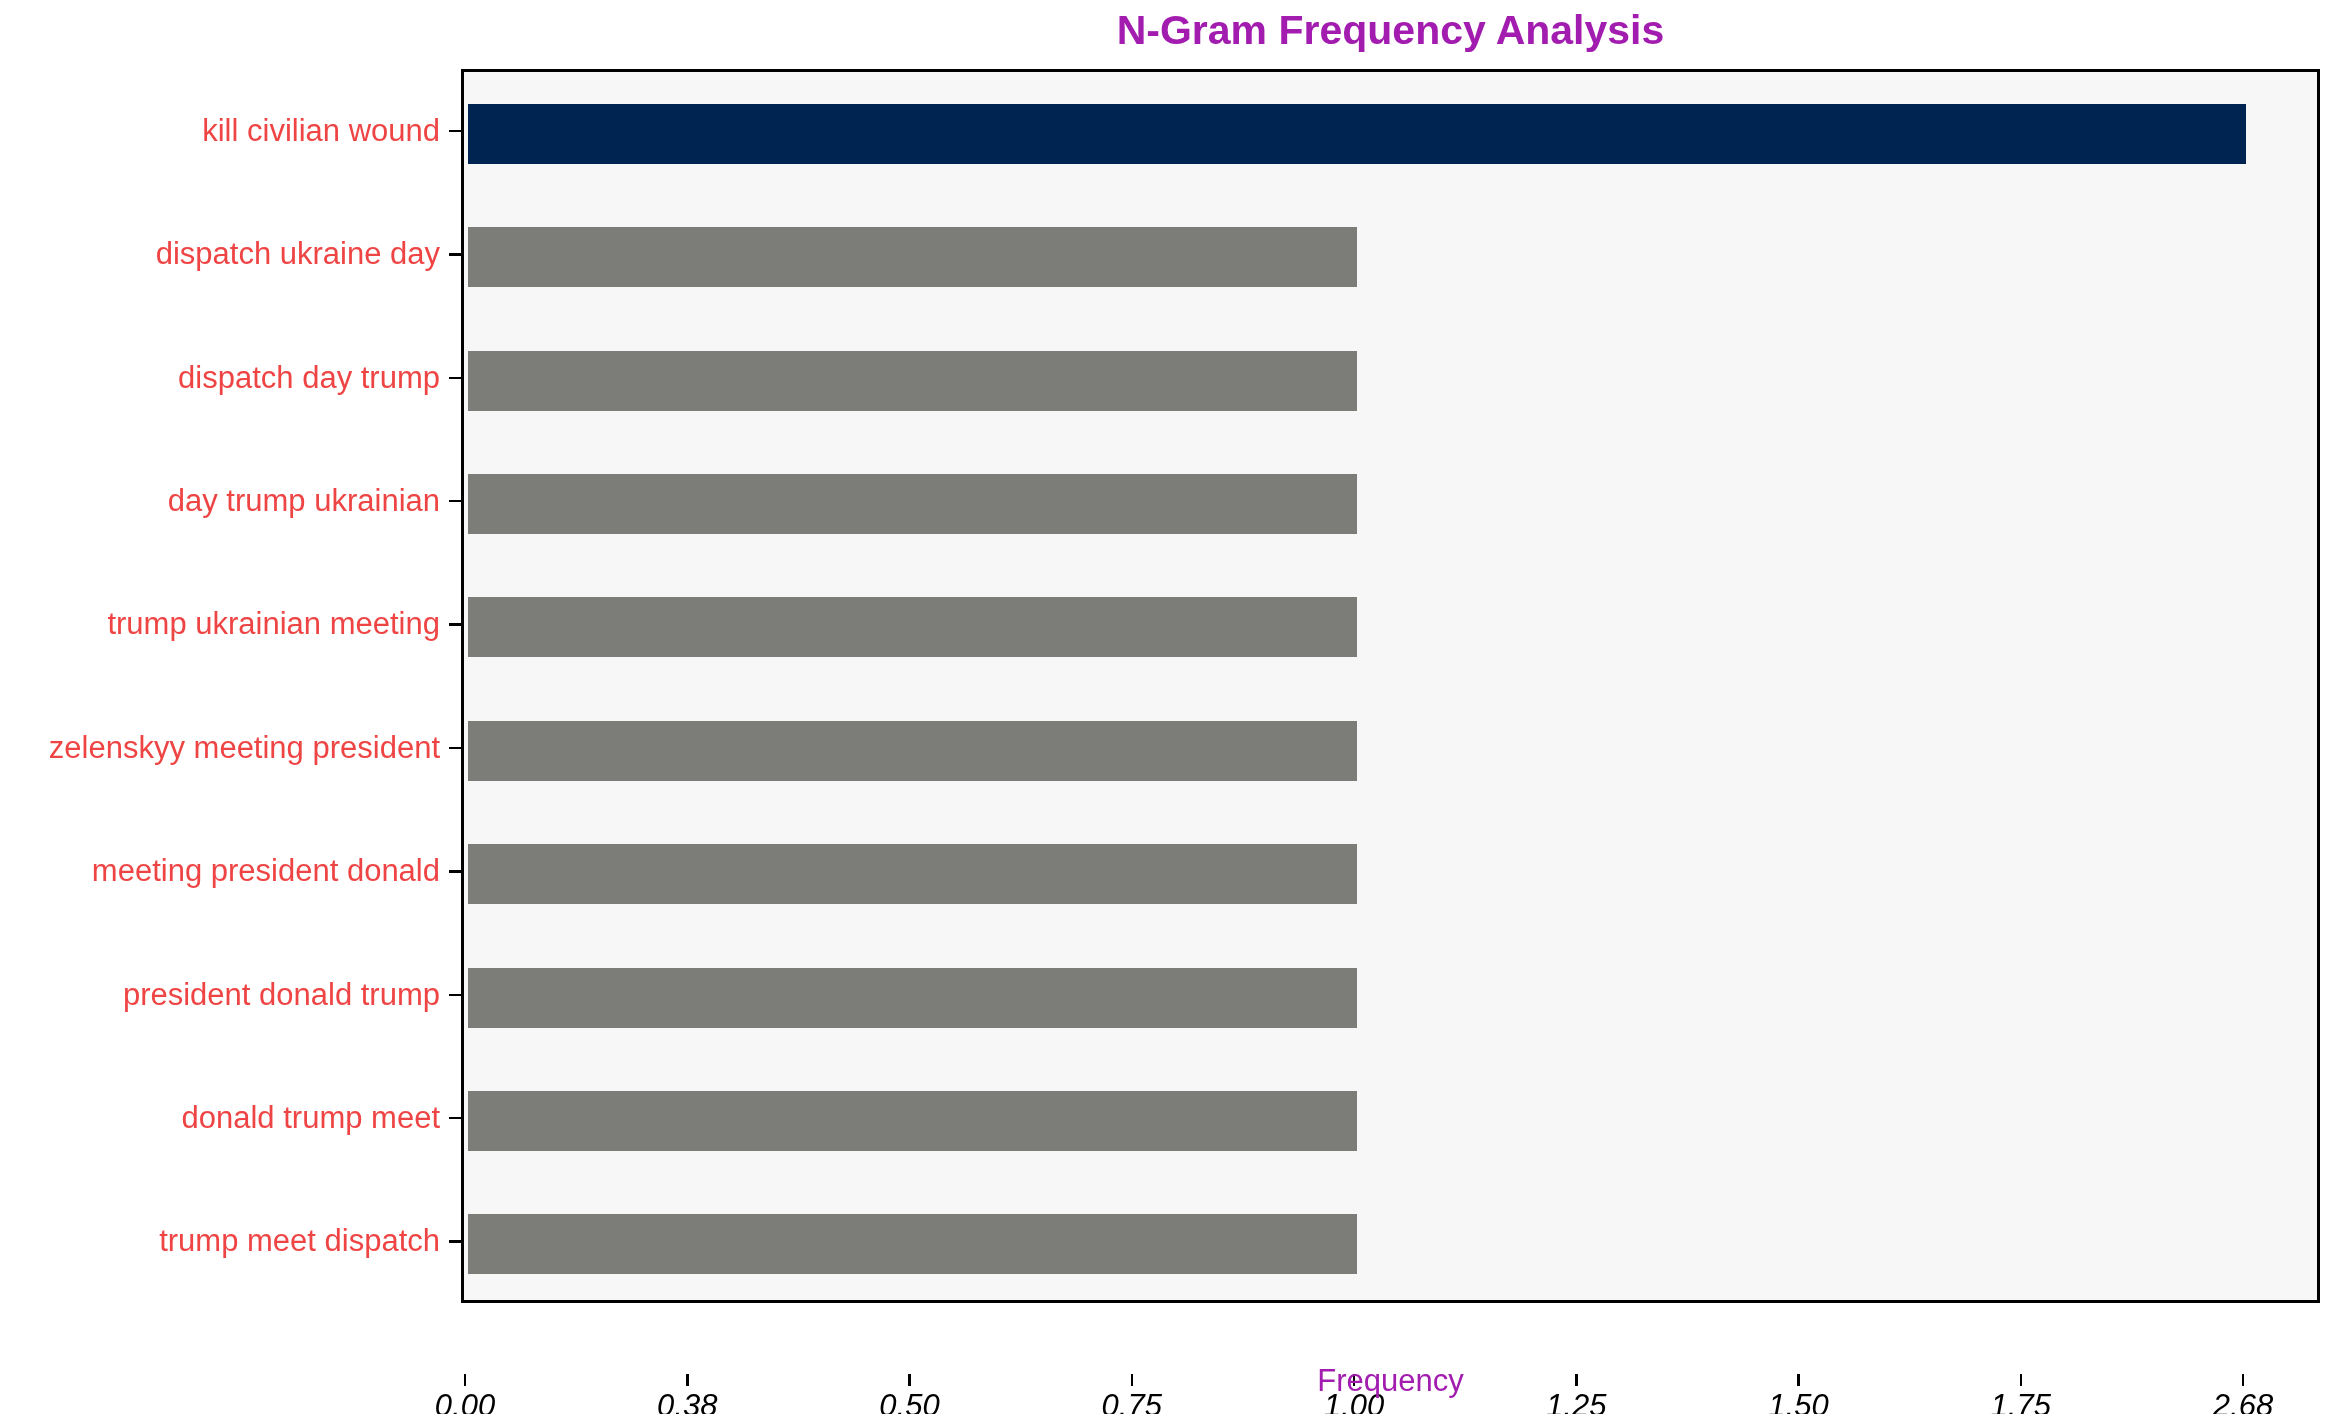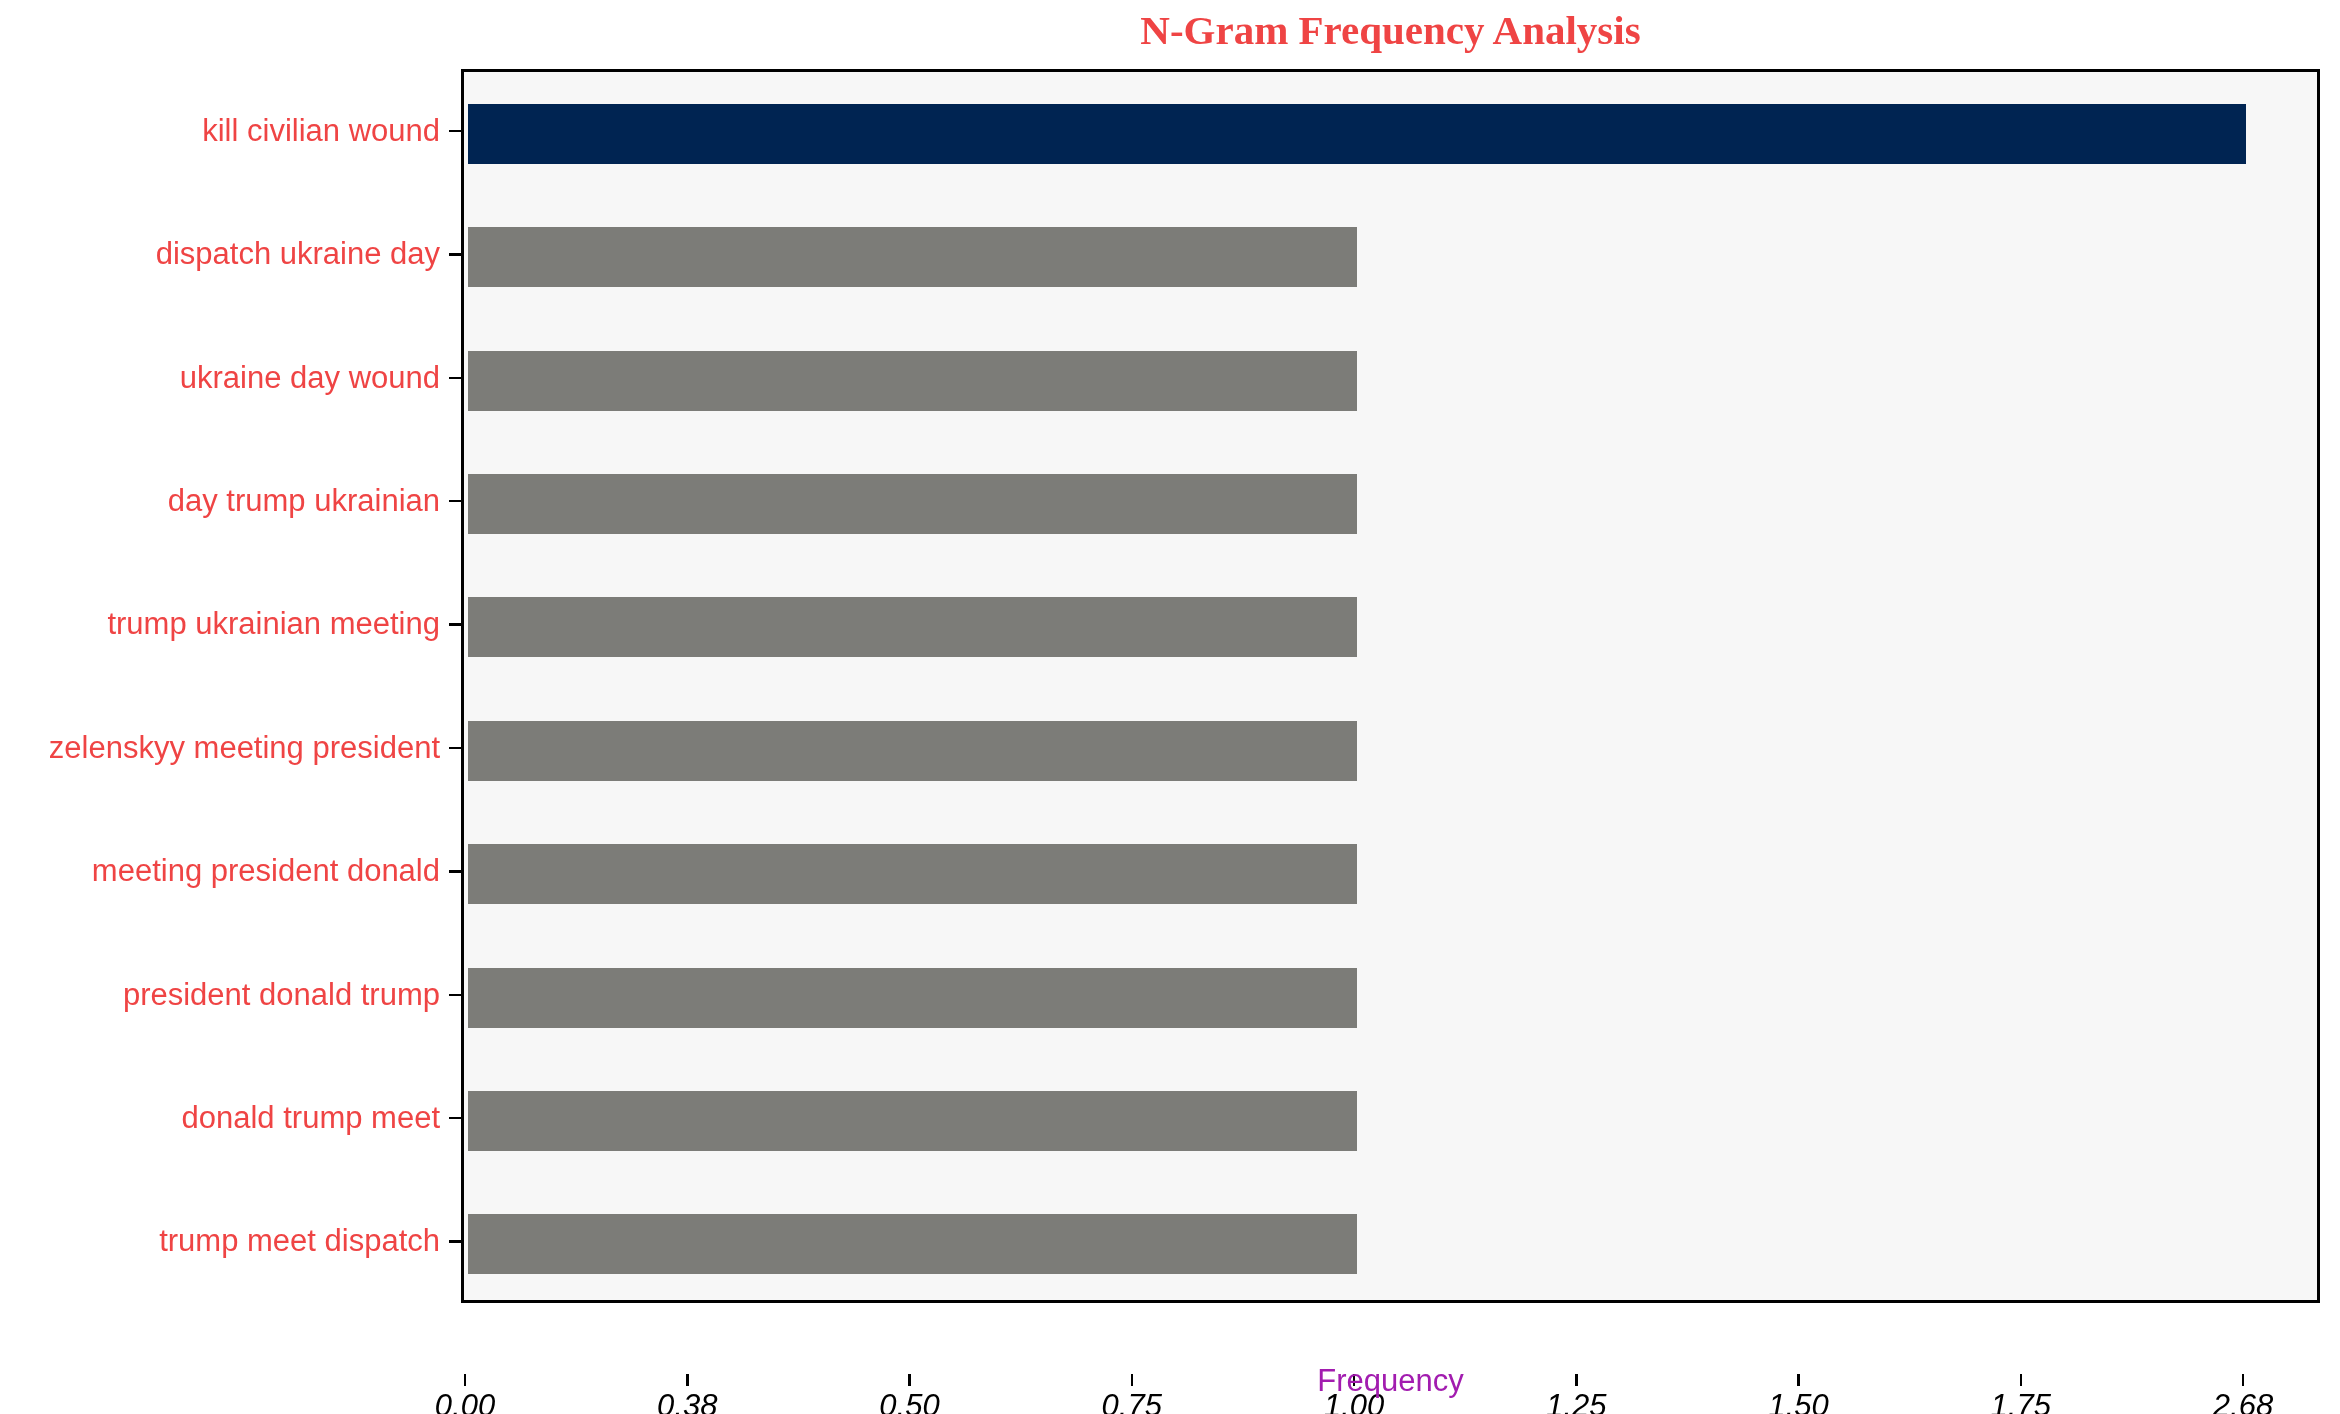--- a/index.html
+++ b/index.html
@@ -29,23 +29,22 @@
   #chart-title {
     position: absolute;
     left: 461px;
     top: 4px;
     width: 1859px;
     height: 52px;
     line-height: 52px;
     text-align: center;
     font-size: 41px;
     font-weight: bold;
-    color: #ef4444;
-    white-space: nowrap;
-    font-family: Liberation Serif, serif;
+    color: #a21caf;
+    white-space: nowrap;
   }
 
   
   #plot-area {
     position: absolute;
     left: 461px;
     top: 69px;
     width: 1859px;
     height: 1234px;
     background: #f7f7f7;
@@ -176,21 +175,21 @@
   <div id="ytick-layer">
       <div class="ytick-row" style="top: 61.7px;">
         <div class="ytick-label">kill civilian wound</div>
         <div class="ytick-mark"></div>
       </div>
       <div class="ytick-row" style="top: 185.1px;">
         <div class="ytick-label">dispatch ukraine day</div>
         <div class="ytick-mark"></div>
       </div>
       <div class="ytick-row" style="top: 308.5px;">
-        <div class="ytick-label">ukraine day wound</div>
+        <div class="ytick-label">dispatch day trump</div>
         <div class="ytick-mark"></div>
       </div>
       <div class="ytick-row" style="top: 431.9px;">
         <div class="ytick-label">day trump ukrainian</div>
         <div class="ytick-mark"></div>
       </div>
       <div class="ytick-row" style="top: 555.3px;">
         <div class="ytick-label">trump ukrainian meeting</div>
         <div class="ytick-mark"></div>
       </div>

